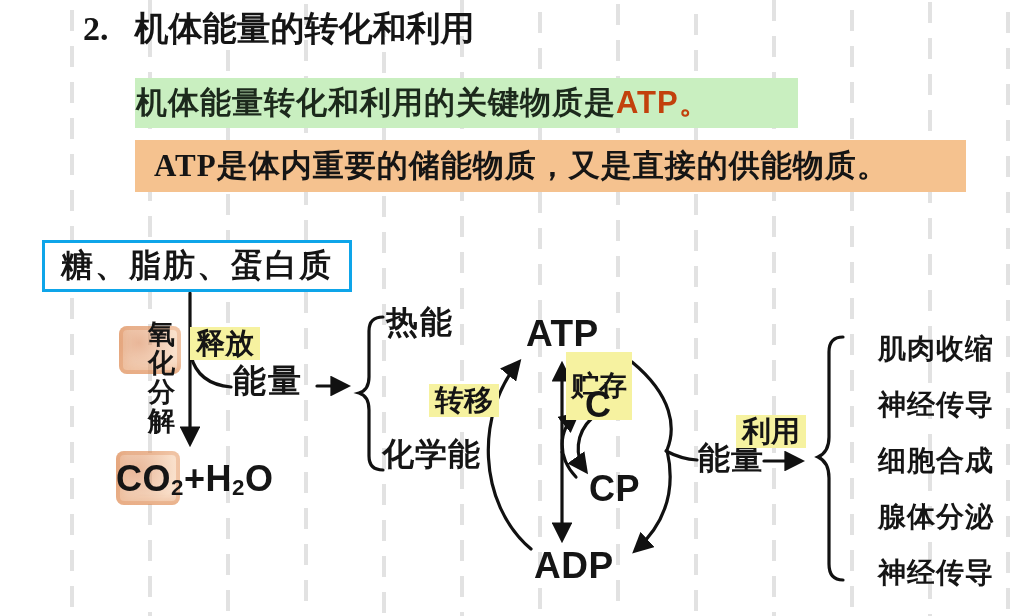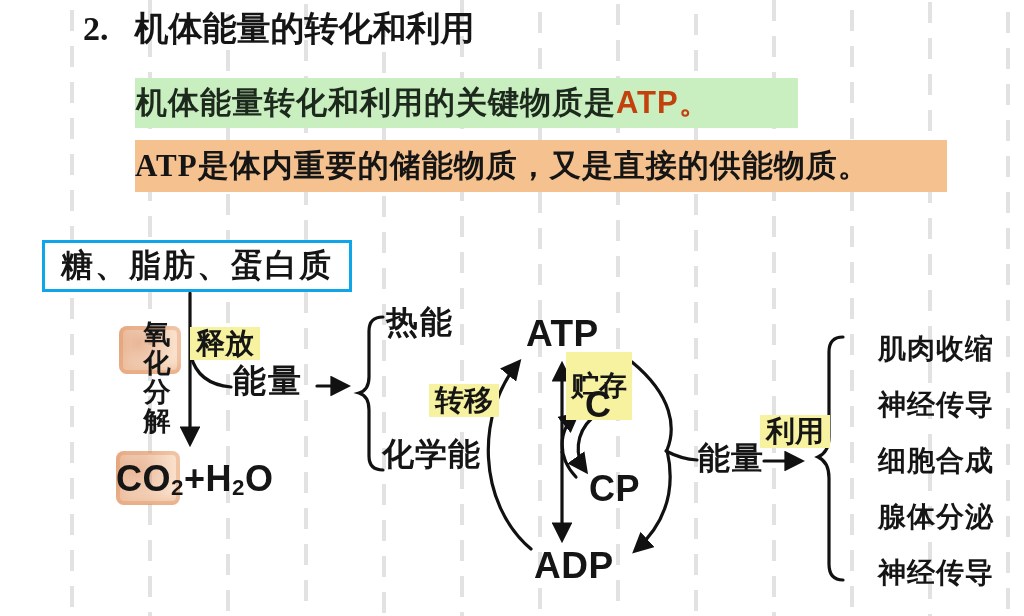--- a/index.html
+++ b/index.html
@@ -18,21 +18,21 @@
   }
   .title-row{position:absolute;left:83px;top:6px;font-size:34px;font-weight:bold;z-index:5;white-space:nowrap;}
   .title-row .num{font-family:"Liberation Serif","DejaVu Serif",serif;}
   .title-row .ttl{margin-left:26px;}
   .srcbox{
     position:absolute;left:42px;top:240px;width:304px;height:46px;border:3px solid #0ea5e9;
     display:flex;align-items:center;justify-content:center;font-size:32px;font-weight:bold;
     letter-spacing:2px;background:#fff;z-index:4;white-space:nowrap;
   }
   .vert{
-    position:absolute;left:139px;top:320px;width:36px;text-align:center;
+    position:absolute;left:139px;top:320px;width:36px;text-align:right;
     font-size:27px;font-weight:bold;line-height:29px;word-break:break-all;z-index:5;
   }
   .uses{position:absolute;left:842px;top:330px;z-index:5;}
   .uses .use-item{height:33px;margin-bottom:23px;font-size:28px;font-weight:bold;letter-spacing:1px;white-space:nowrap;margin-left:36px;}
   .seal{
     position:absolute;border-radius:8px;z-index:1;
     background:radial-gradient(circle at 32% 35%, rgba(210,110,50,0.50), rgba(240,175,120,0.38) 70%);
     box-shadow:inset 0 0 0 4px rgba(216,120,60,0.25), inset 6px -6px 12px rgba(214,120,60,0.30);
   }
   .emph{font-weight:bold;}
@@ -65,21 +65,21 @@
 
   <div class="title-row">
     <span class="num">2.</span><span class="ttl">机体能量的转化和利用</span>
   </div>
 
   <div class="banner" style="left:135px;top:78px;width:662px;height:50px;background:#c9efc0;padding-left:1px;color:#1c291c;">
     <span>机体能量转化和利用的关键物质是</span>
       <span class="emph" style="color:#c2410c;font-family:'Liberation Sans','DejaVu Sans',sans-serif;">ATP。</span>
   </div>
 
-  <div class="banner" style="left:135px;top:140px;width:812px;height:52px;background:#f5c28f;padding-left:0;">
+  <div class="banner" style="left:135px;top:140px;width:812px;height:52px;background:#f5c28f;padding-left:19px;">
     <span>ATP是体内重要的储能物质，又是直接的供能物质。</span>
   </div>
 
   <div class="srcbox">
     <span>糖、脂肪、蛋白质</span>
   </div>
 
   <svg class="layer" width="1024" height="616" style="z-index:3">
     <defs>
       <marker id="ah" viewBox="0 0 10 10" refX="7.5" refY="5" markerWidth="6.5" markerHeight="6.5" orient="auto-start-reverse">
@@ -133,21 +133,21 @@
   <div class="txt hl" style="left:566px;top:352px;font-size:28px;padding:19px 5px;">贮存</div>
 
   <div class="txt formula" style="left:585px;top:386px;font-size:36px;">C</div>
 
   <div class="txt formula" style="left:589px;top:470px;font-size:36px;">CP</div>
 
   <div class="txt formula" style="left:534px;top:546px;font-size:37px;">ADP</div>
 
   <div class="txt" style="left:698px;top:441px;font-size:32px;letter-spacing:1px;">能量</div>
 
-  <div class="txt hl" style="left:760px;top:415px;font-size:29px;">利用</div>
+  <div class="txt hl" style="left:736px;top:415px;font-size:29px;">利用</div>
 
   <div class="uses">
     <div class="use-item">肌肉收缩</div>
     <div class="use-item">神经传导</div>
     <div class="use-item">细胞合成</div>
     <div class="use-item">腺体分泌</div>
     <div class="use-item">神经传导</div>
   </div>
 
 </div>

